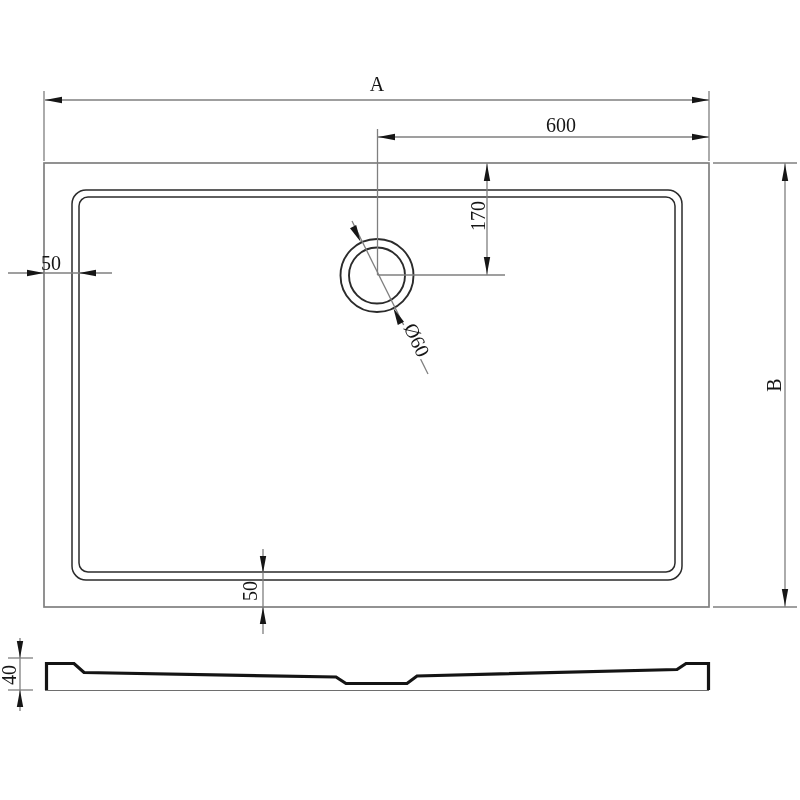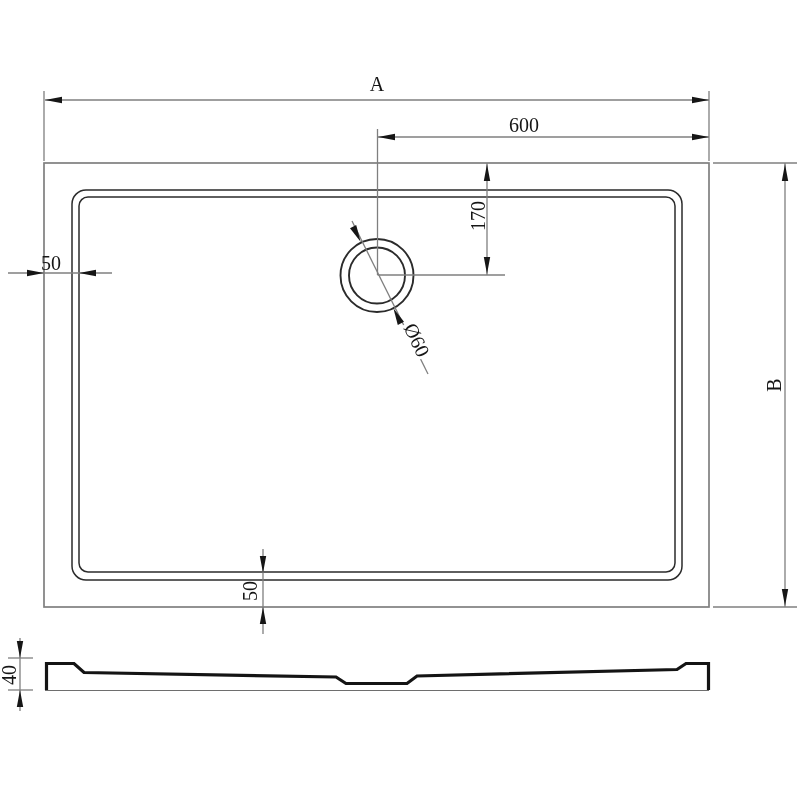--- a/index.html
+++ b/index.html
@@ -5,21 +5,21 @@
   html,body{margin:0;padding:0;background:#ffffff;}
   .sheet{position:relative;width:800px;height:800px;background:#ffffff;overflow:hidden;
          font-family:"Liberation Serif", serif;}
   .sheet svg{position:absolute;left:0;top:0;}
   .lbl{position:absolute;font-size:20px;line-height:1;color:#161616;white-space:nowrap;
        transform:translate(-50%,-50%);}
   .lbl.rot{transform:translate(-50%,-50%) rotate(-90deg);}
   .lbl.rot-diag{transform:translate(-50%,-50%) rotate(64deg);background:#ffffff;padding:0 2px;}
   
   .lbl-a{left:377px;top:84px;}
-  .lbl-600{left:524px;top:125px;}
+  .lbl-600{left:561px;top:125px;}
   .lbl-170{left:478px;top:216px;}
   .lbl-d60{left:417px;top:340px;}
   .lbl-50l{left:51px;top:263px;}
   .lbl-b{left:774px;top:385px;}
   .lbl-50b{left:250px;top:591px;}
   .lbl-40{left:9px;top:675px;}
   
   .thin-gray{stroke:#7f7f7f;stroke-width:1.3;fill:none;}
   .edge-gray{stroke:#7f7f7f;stroke-width:1.7;fill:none;}
   .dark{stroke:#2b2b2b;stroke-width:1.5;fill:none;}

